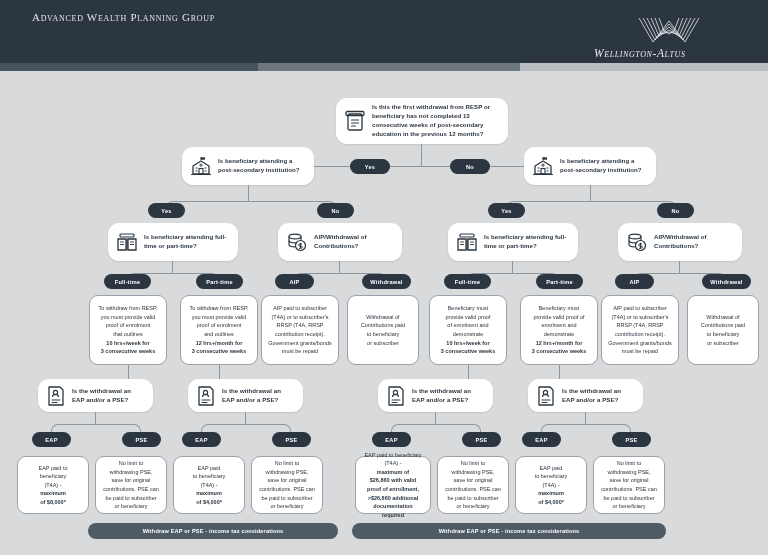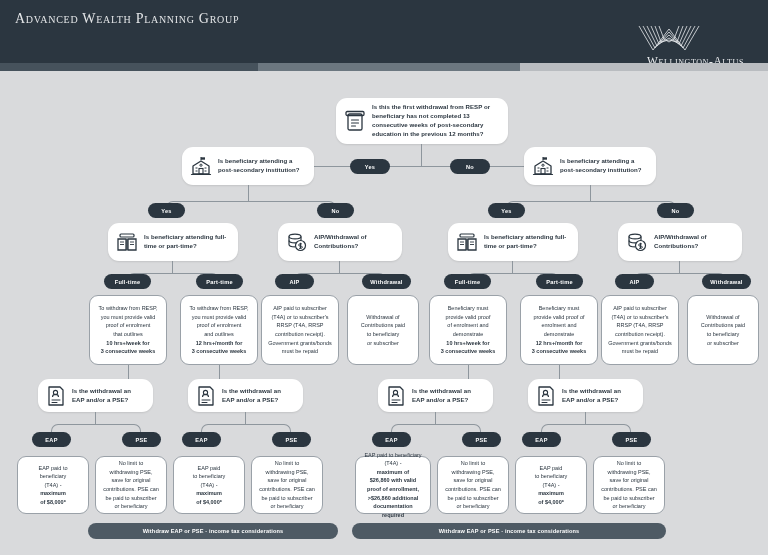--- a/index.html
+++ b/index.html
@@ -10,35 +10,36 @@
     overflow: hidden;
     position: relative;
   }
 
   
   .header {
     position: absolute; left: 0; top: 0; width: 768px; height: 63px;
     background: #2b3640;
   }
   .hdr-kicker {
-    position: absolute; left: 15px; top: 11px;
+    position: absolute; left: 32px; top: 11px;
     font-family: "Liberation Serif", serif;
-    font-size: 14px; letter-spacing: 0.7px;
+    font-size: 11px; letter-spacing: 0.7px;
     color: #e4e6e8; font-variant: small-caps;
     font-weight: 400;
   }
   .hdr-title {
     position: absolute; left: 32px; top: 28px;
     font-size: 17px; font-weight: bold; color: #ffffff;
     letter-spacing: 0.1px;
   }
   .brand {
-    position: absolute; right: 24px; top: 24px;
+    position: absolute; right: 24px; top: 16px;
     width: 150px; height: 48px;
-    text-align: right;
+    text-align: left;
+    font-style: italic;
   }
   .brand-mark { display:block; margin: 0 auto; }
   .brand-name {
     display: block; margin-top: 1px;
     font-family: "Liberation Serif", serif;
     font-size: 11.5px; color: #eceef0;
     letter-spacing: 0.6px; font-variant: small-caps;
   }
   .accent-bar { position: absolute; top: 63px; height: 8px; }
   .accent-1 { left: 0;     width: 258px; background: #46525c; }

